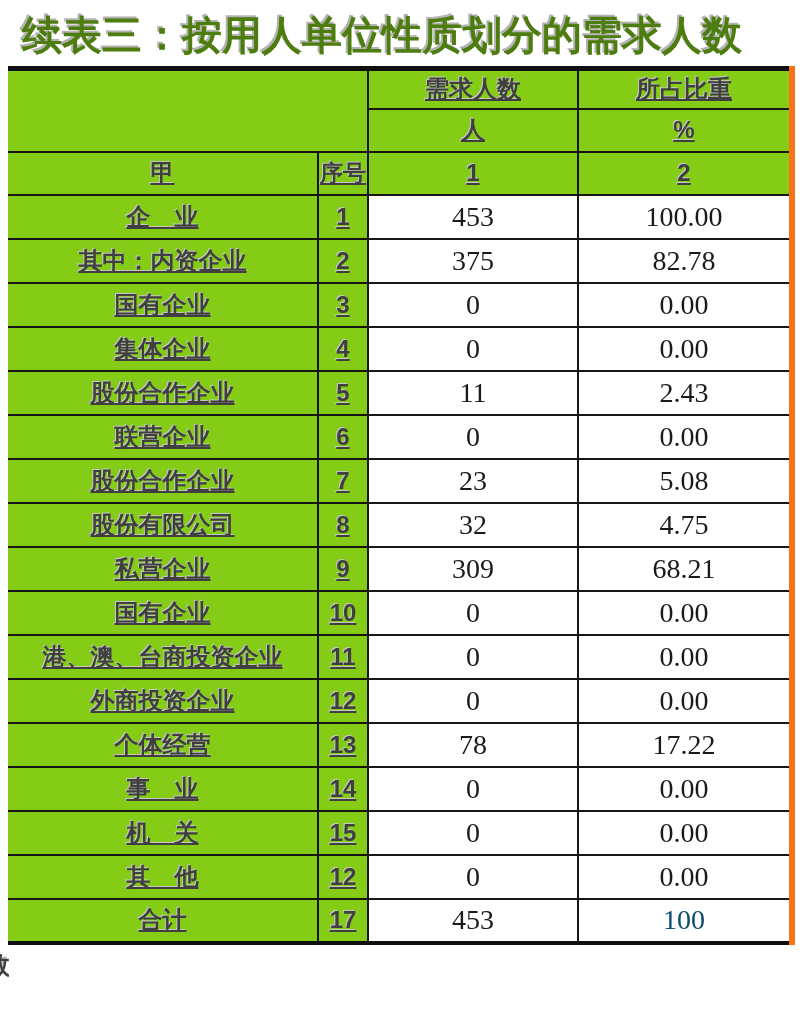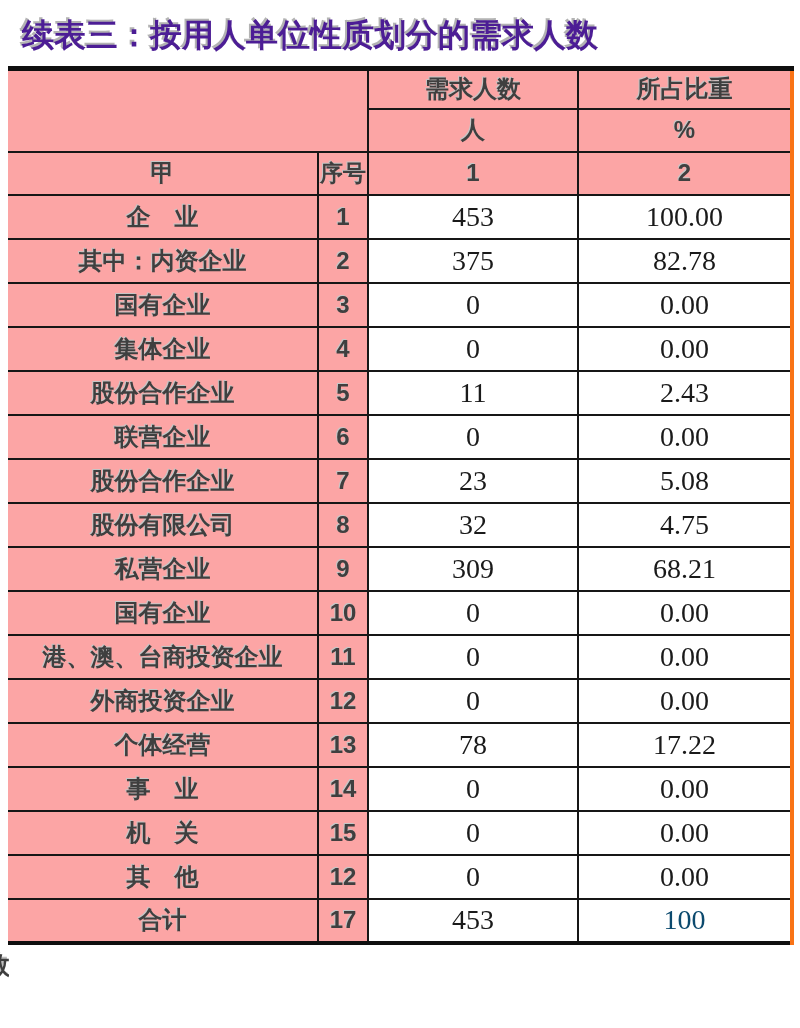--- a/index.html
+++ b/index.html
@@ -11,23 +11,23 @@
     height: 1028px;
     background: #ffffff;
     overflow: hidden;
     position: relative;
     font-family: "Liberation Sans", sans-serif;
   }
   .title {
     padding: 12px 12px 0 22px;
     height: 46px;
     line-height: 46px;
-    font-size: 32px;
+    font-size: 40px;
     font-weight: bold;
-    color: #4c1d95;
+    color: #4d7c0f;
     text-shadow: -2px -2px 0 #b3b3b3;
     white-space: nowrap;
     margin-bottom: 8px;
   }
   table.tbl {
     border-collapse: collapse;
     table-layout: fixed;
     margin-left: 8px;
     width: 784px;
     border-top: 5px solid #0f0f0f;
@@ -37,28 +37,29 @@
     border: 2px solid #161616;
     text-align: center;
     vertical-align: middle;
     padding: 0;
     overflow: hidden;
   }
   table.tbl td.first {
     border-left: none;
   }
   table.tbl td.last {
-    border-right: 4px solid #f97316;
+    border-right: 6px solid #f97316;
   }
   .hdr {
-    background: #fca5a5;
+    background: #84cc16;
     font-weight: bold;
     color: #3f3f3f;
     font-size: 24px;
     text-shadow: -1px -1px 0 #c6c6c6;
+    text-decoration: underline;
   }
   .idx {
     font-size: 23px;
   }
   .num {
     background: #ffffff;
     font-family: Liberation Serif, serif;
     font-size: 28px;
     font-weight: normal;
     color: #1a1a1a;

